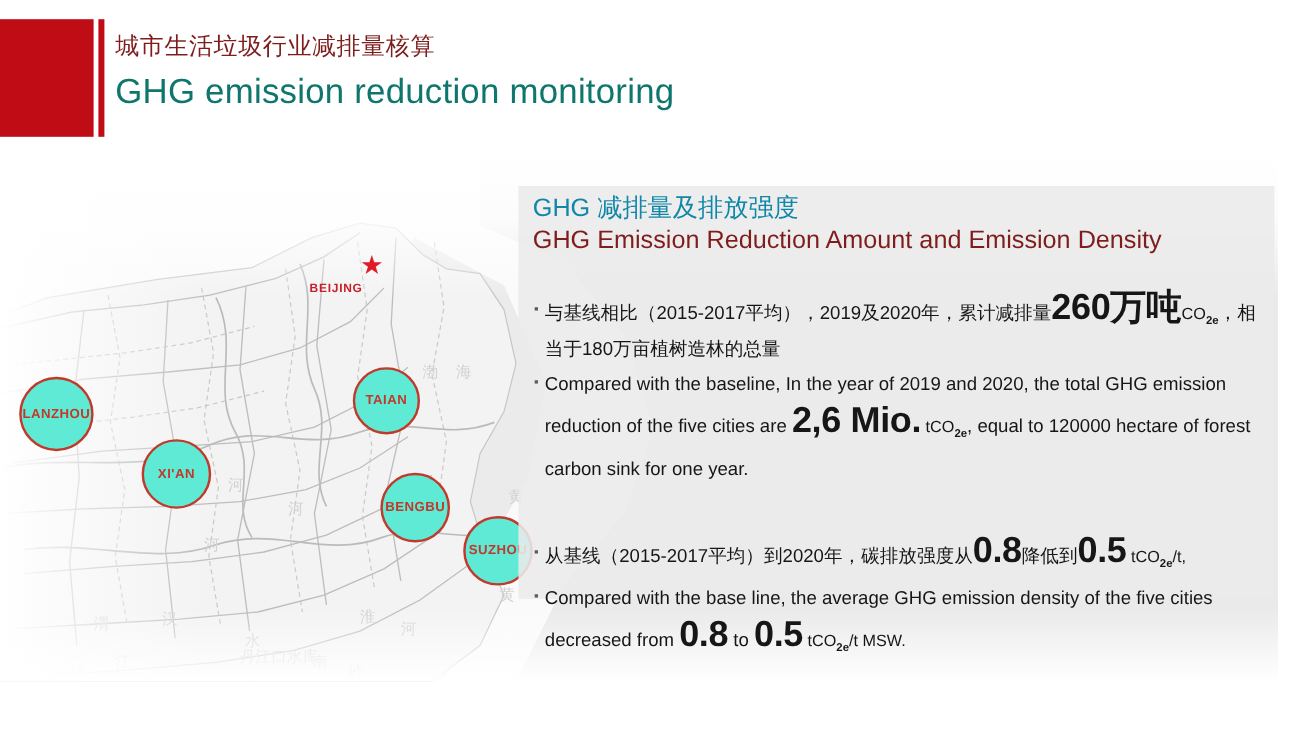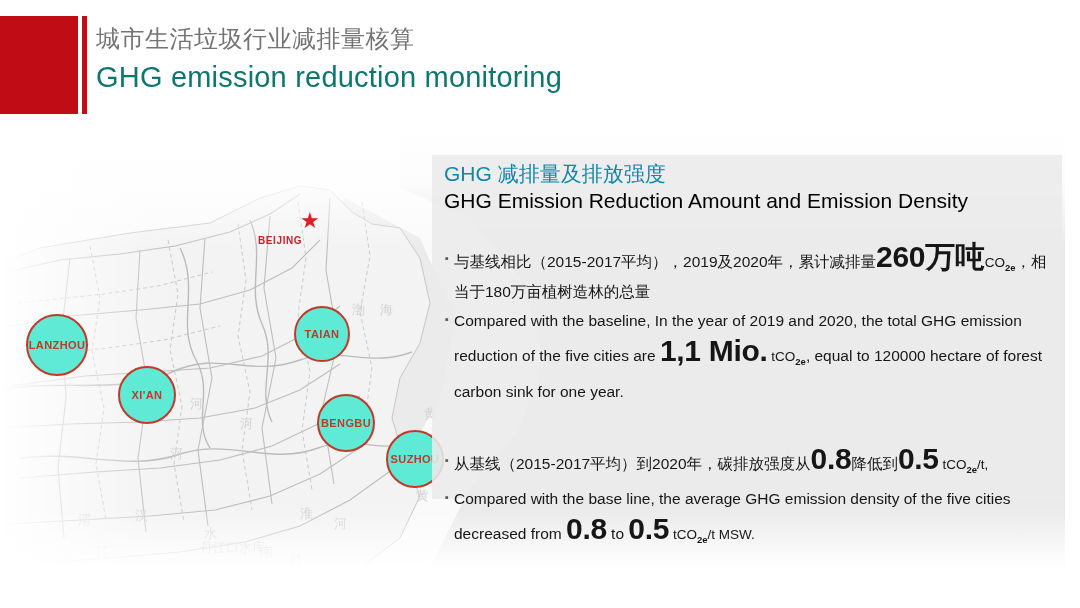--- a/index.html
+++ b/index.html
@@ -20,22 +20,22 @@
     background:#C00C14;
   }
   .header-redbar{
     position:absolute;left:82px;top:16px;width:5px;height:98px;
     background:#C00C14;
   }
   .header-titles{
     position:absolute;left:96px;top:22px;
   }
   .title-cn{
-    color:#737373;
-    font-size:24px;
+    color:#7f1d1d;
+    font-size:20px;
     line-height:34px;
     font-weight:400;
     white-space:nowrap;
     letter-spacing:0.5px;
   }
   .title-en{
     color:#0f766e;
     font-size:29px;
     line-height:36px;
     font-weight:400;
@@ -100,21 +100,21 @@
     position:absolute;left:432px;top:155px;width:630px;height:344px;
     background:rgba(234,234,234,0.88);
   }
   .panel-head{
     position:absolute;left:12px;top:5px;
   }
   .panel-title-cn{
     color:#1087A9;font-size:21px;line-height:27px;font-weight:400;white-space:nowrap;
   }
   .panel-title-en{
-    color:#000000;font-size:21px;line-height:27px;font-weight:400;white-space:nowrap;
+    color:#7f1d1d;font-size:21px;line-height:27px;font-weight:400;white-space:nowrap;
   }
 
   .bullets{
     position:absolute;left:8px;top:90px;width:618px;
     color:#161616;
   }
   .bgroup{margin-bottom:40px;}
   .bullet{
     display:flex;align-items:flex-start;
     margin-bottom:2px;
@@ -223,21 +223,21 @@
     </g>
   </svg>
 
   <div class="map-fade-top"></div>
   <div class="map-fade-left"></div>
   <div class="map-fade-bottom"></div>
 
   <div class="capital-label" style="left:258px;top:92px;margin-top:15px;">BEIJING</div>
   <div class="capital-star" style="left:300px;top:82px;">★</div>
 
-  <div class="city-pin" style="left:26px;top:186px;width:58px;height:58px;">
+  <div class="city-pin" style="left:16px;top:186px;width:58px;height:58px;">
     <span>LANZHOU</span>
   </div>
   <div class="city-pin" style="left:118px;top:238px;width:54px;height:54px;">
     <span>XI'AN</span>
   </div>
   <div class="city-pin" style="left:294px;top:178px;width:52px;height:52px;">
     <span>TAIAN</span>
   </div>
   <div class="city-pin" style="left:386px;top:302px;width:54px;height:54px;">
     <span>SUZHOU</span>
@@ -254,21 +254,21 @@
   </div>
 
   <div class="bullets" id="bullets-root">
       <div class="bgroup">
         <div class="bullet">
           <span class="bullet-marker">▪</span>
           <span class="bullet-body"><span>与基线相比（2015-2017平均），2019及2020年，累计减排量</span><span class="big">260万吨</span><span class="sm">CO</span><sub>2e</sub><span>，相当于180万亩植树造林的总量</span></span>
         </div>
         <div class="bullet">
           <span class="bullet-marker">▪</span>
-          <span class="bullet-body loose"><span>Compared with the baseline, In the year of 2019 and 2020, the total GHG emission reduction of the five cities are </span><span class="big">1,1 Mio.</span><span class="sm"> tCO</span><sub>2e</sub><span>, equal to 120000 hectare of forest carbon sink for one year.</span></span>
+          <span class="bullet-body loose"><span>Compared with the baseline, In the year of 2019 and 2020, the total GHG emission reduction of the five cities are </span><span class="big">2,6 Mio.</span><span class="sm"> tCO</span><sub>2e</sub><span>, equal to 120000 hectare of forest carbon sink for one year.</span></span>
         </div>
       </div>
       <div class="bgroup">
         <div class="bullet">
           <span class="bullet-marker">▪</span>
           <span class="bullet-body"><span>从基线（2015-2017平均）到2020年，碳排放强度从</span><span class="big">0.8</span><span>降低到</span><span class="big">0.5</span><span class="sm"> tCO</span><sub>2e</sub><span class="sm">/t,</span></span>
         </div>
         <div class="bullet">
           <span class="bullet-marker">▪</span>
           <span class="bullet-body loose"><span> Compared with the base line, the average GHG emission density of the five cities decreased from </span><span class="big">0.8</span><span> to </span><span class="big">0.5</span><span class="sm"> tCO</span><sub>2e</sub><span class="sm">/t MSW.</span></span>

